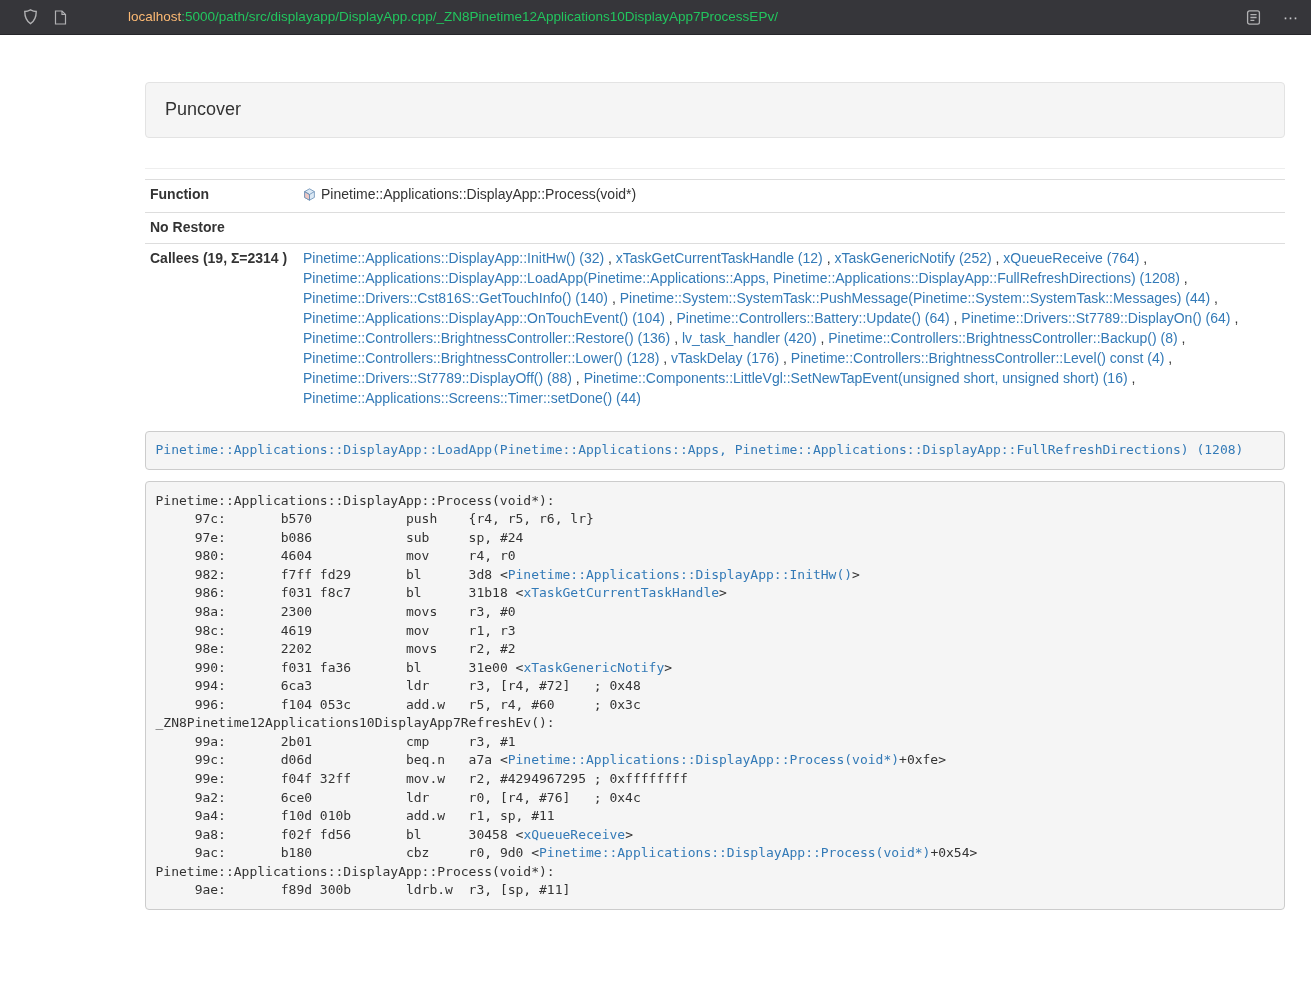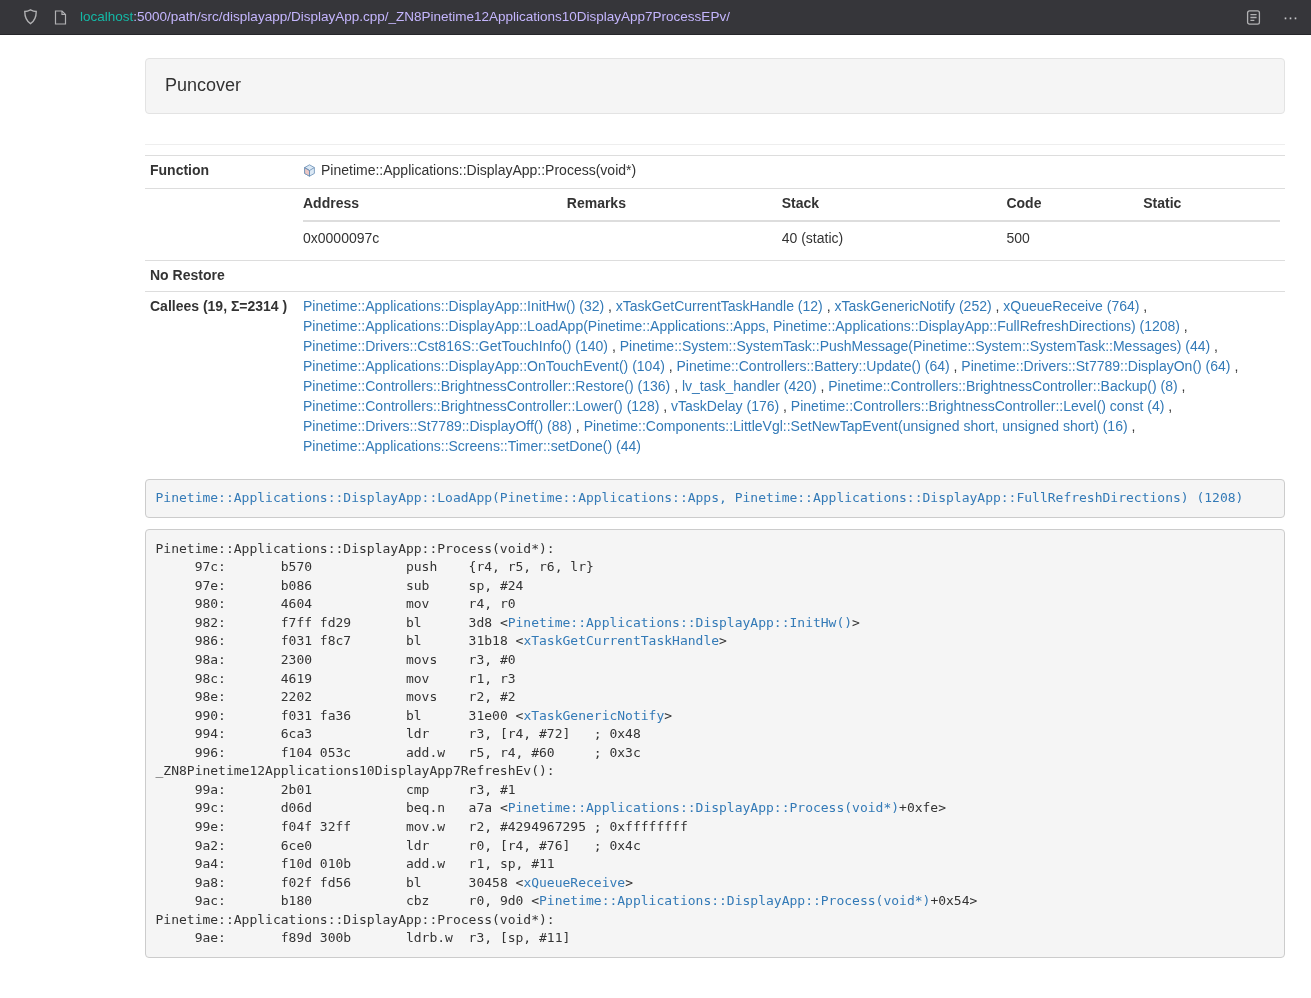--- a/index.html
+++ b/index.html
@@ -13,29 +13,29 @@
   a { color: #337ab7; text-decoration: none; cursor: pointer; }
 
   
   .urlbar {
     height: 35px; background: #36363a; border-bottom: 1px solid #26262a;
     display: flex; align-items: center;
   }
   .urlbar .shield { margin-left: 22px; display: flex; }
   .urlbar .pageico { margin-left: 15px; display: flex; }
   .url-text { margin-left: 13px; font-size: 13.5px; white-space: nowrap; overflow: hidden; flex: 1; }
-  .url-host { color: #14b8a6; }
-  .url-rest { color: #c4b5fd; }
+  .url-host { color: #fdba74; margin-left: 48px; }
+  .url-rest { color: #22c55e; }
   .urlbar-right { display: flex; align-items: center; gap: 22px; margin: 0 12px 0 12px; }
   .ellipsis { color: #c8c8cb; font-size: 15px; letter-spacing: 1px; line-height: 1; }
 
   
   .container { width: 1140px; margin-left: 145px; }
   .well {
-    margin-top: 23px; padding: 14px 19px;
+    margin-top: 47px; padding: 14px 19px;
     background: #f5f5f5; border: 1px solid #e3e3e3; border-radius: 4px;
     font-size: 18px; color: #333;
   }
   hr { border: 0; border-top: 1px solid #eee; margin: 30px 0 0; }
   .breadcrumb { margin-top: 19px; font-size: 14px; }
   .breadcrumb .sep { color: #333; margin: 0 4px; }
   .breadcrumb .lineno { color: #333; }
 
   .tbl { width: 100%; border-collapse: collapse; margin-top: 10px; }
   .tbl > tbody > tr > th, .tbl > tbody > tr > td {
@@ -104,45 +104,20 @@
           <span class="micon">
             <svg width="13" height="13" viewBox="0 0 16 16">
                 <path d="M8 1l6 3.4v7.2L8 15l-6-3.4V4.4z" fill="#dce9f5" stroke="#6a8fb5"></path>
                 <path d="M2 4.4L8 8v7l-6-3.4z" fill="#ecc8c5" stroke="#6a8fb5"></path>
                 <path d="M2 4.4L8 8l6-3.6M8 8v7" fill="none" stroke="#6a8fb5"></path>
               </svg>
           </span><span>Pinetime::Applications::DisplayApp::Process(void*)</span>
         </td>
       </tr>
       <tr>
-        <th></th>
-        <td>
-          <table class="inner">
-            <thead>
-              <tr>
-                <th style="width:27%">Address</th>
-                <th style="width:22%">Remarks</th>
-                <th style="width:23%">Stack</th>
-                <th style="width:14%">Code</th>
-                <th style="width:14%">Static</th>
-              </tr>
-            </thead>
-            <tbody>
-              <tr>
-                <td>0x0000097c</td>
-                <td></td>
-                <td>40 (static)</td>
-                <td>500</td>
-                <td></td>
-              </tr>
-            </tbody>
-          </table>
-        </td>
-      </tr>
-      <tr>
         <th>No Restore</th>
         <td></td>
       </tr>
       <tr>
         <th>Callees (19, Σ=2314 )</th>
         <td><a>Pinetime::Applications::DisplayApp::InitHw() (32)</a> , <a>xTaskGetCurrentTaskHandle (12)</a> , <a>xTaskGenericNotify (252)</a> , <a>xQueueReceive (764)</a> , <a>Pinetime::Applications::DisplayApp::LoadApp(Pinetime::Applications::Apps, Pinetime::Applications::DisplayApp::FullRefreshDirections) (1208)</a> , <a>Pinetime::Drivers::Cst816S::GetTouchInfo() (140)</a> , <a>Pinetime::System::SystemTask::PushMessage(Pinetime::System::SystemTask::Messages) (44)</a> , <a>Pinetime::Applications::DisplayApp::OnTouchEvent() (104)</a> , <a>Pinetime::Controllers::Battery::Update() (64)</a> , <a>Pinetime::Drivers::St7789::DisplayOn() (64)</a> , <a>Pinetime::Controllers::BrightnessController::Restore() (136)</a> , <a>lv_task_handler (420)</a> , <a>Pinetime::Controllers::BrightnessController::Backup() (8)</a> , <a>Pinetime::Controllers::BrightnessController::Lower() (128)</a> , <a>vTaskDelay (176)</a> , <a>Pinetime::Controllers::BrightnessController::Level() const (4)</a> , <a>Pinetime::Drivers::St7789::DisplayOff() (88)</a> , <a>Pinetime::Components::LittleVgl::SetNewTapEvent(unsigned short, unsigned short) (16)</a> , <a>Pinetime::Applications::Screens::Timer::setDone() (44)</a></td>
       </tr>
     </tbody>
   </table>
 

